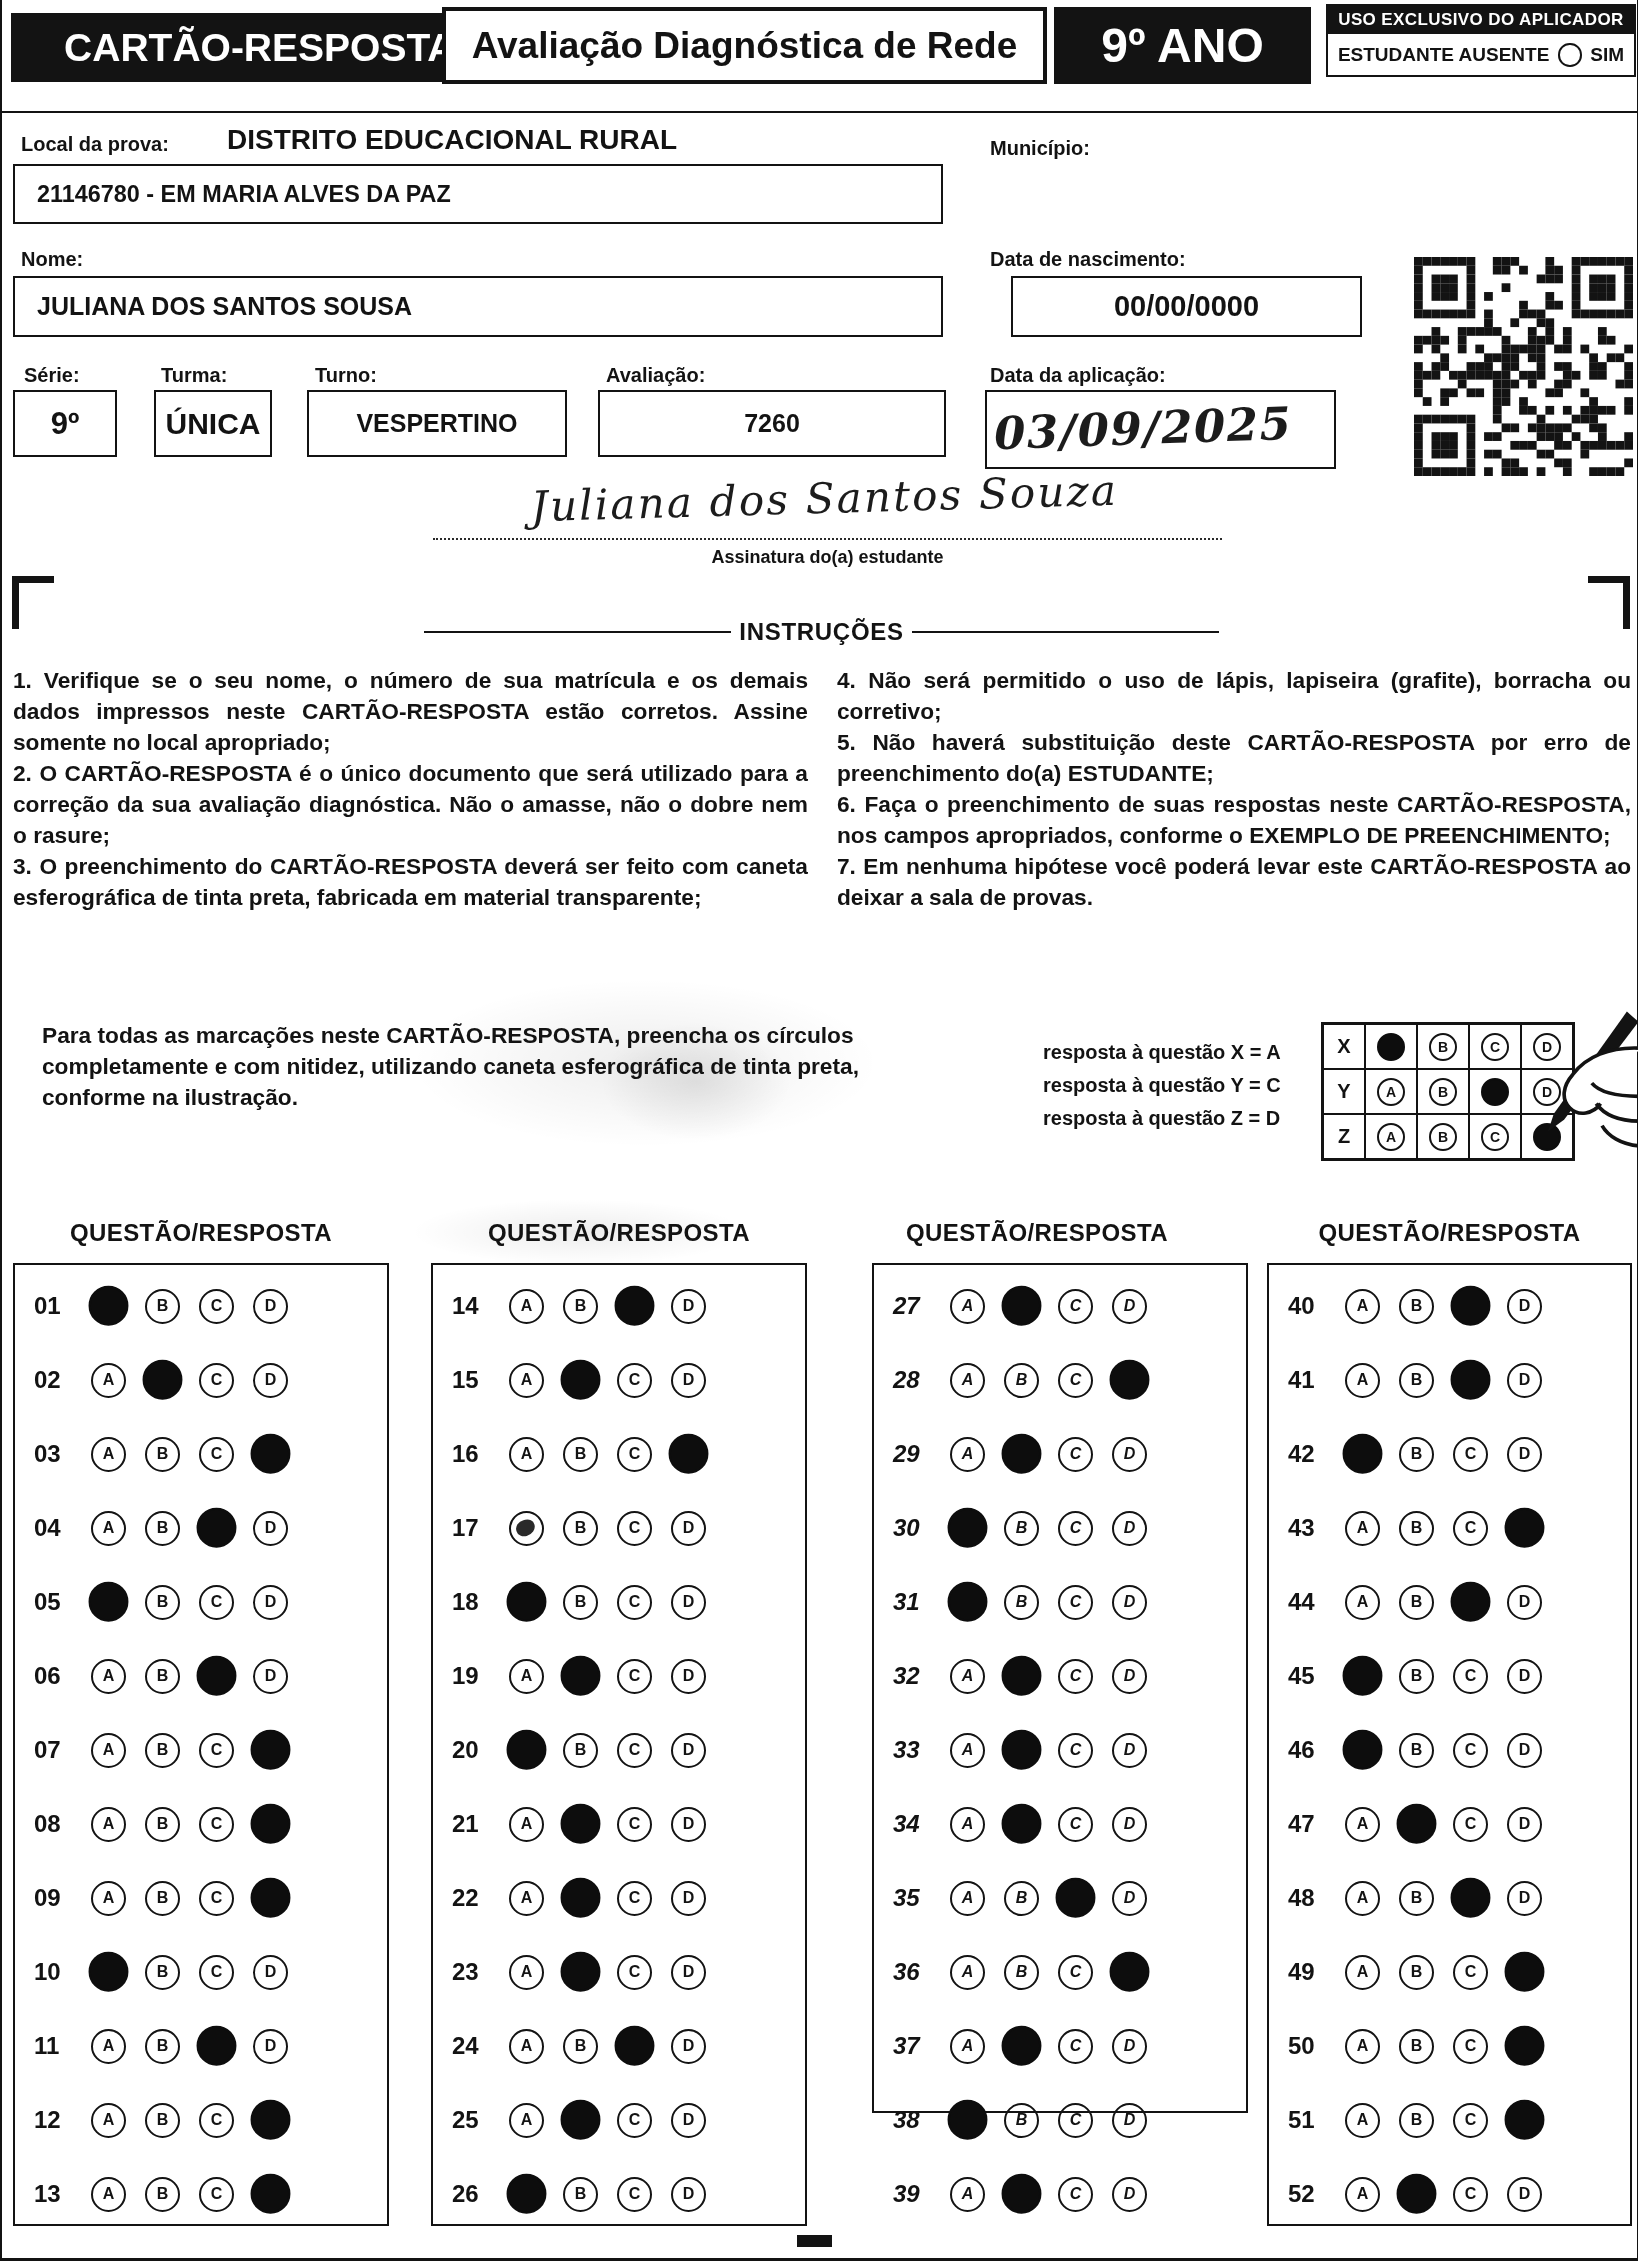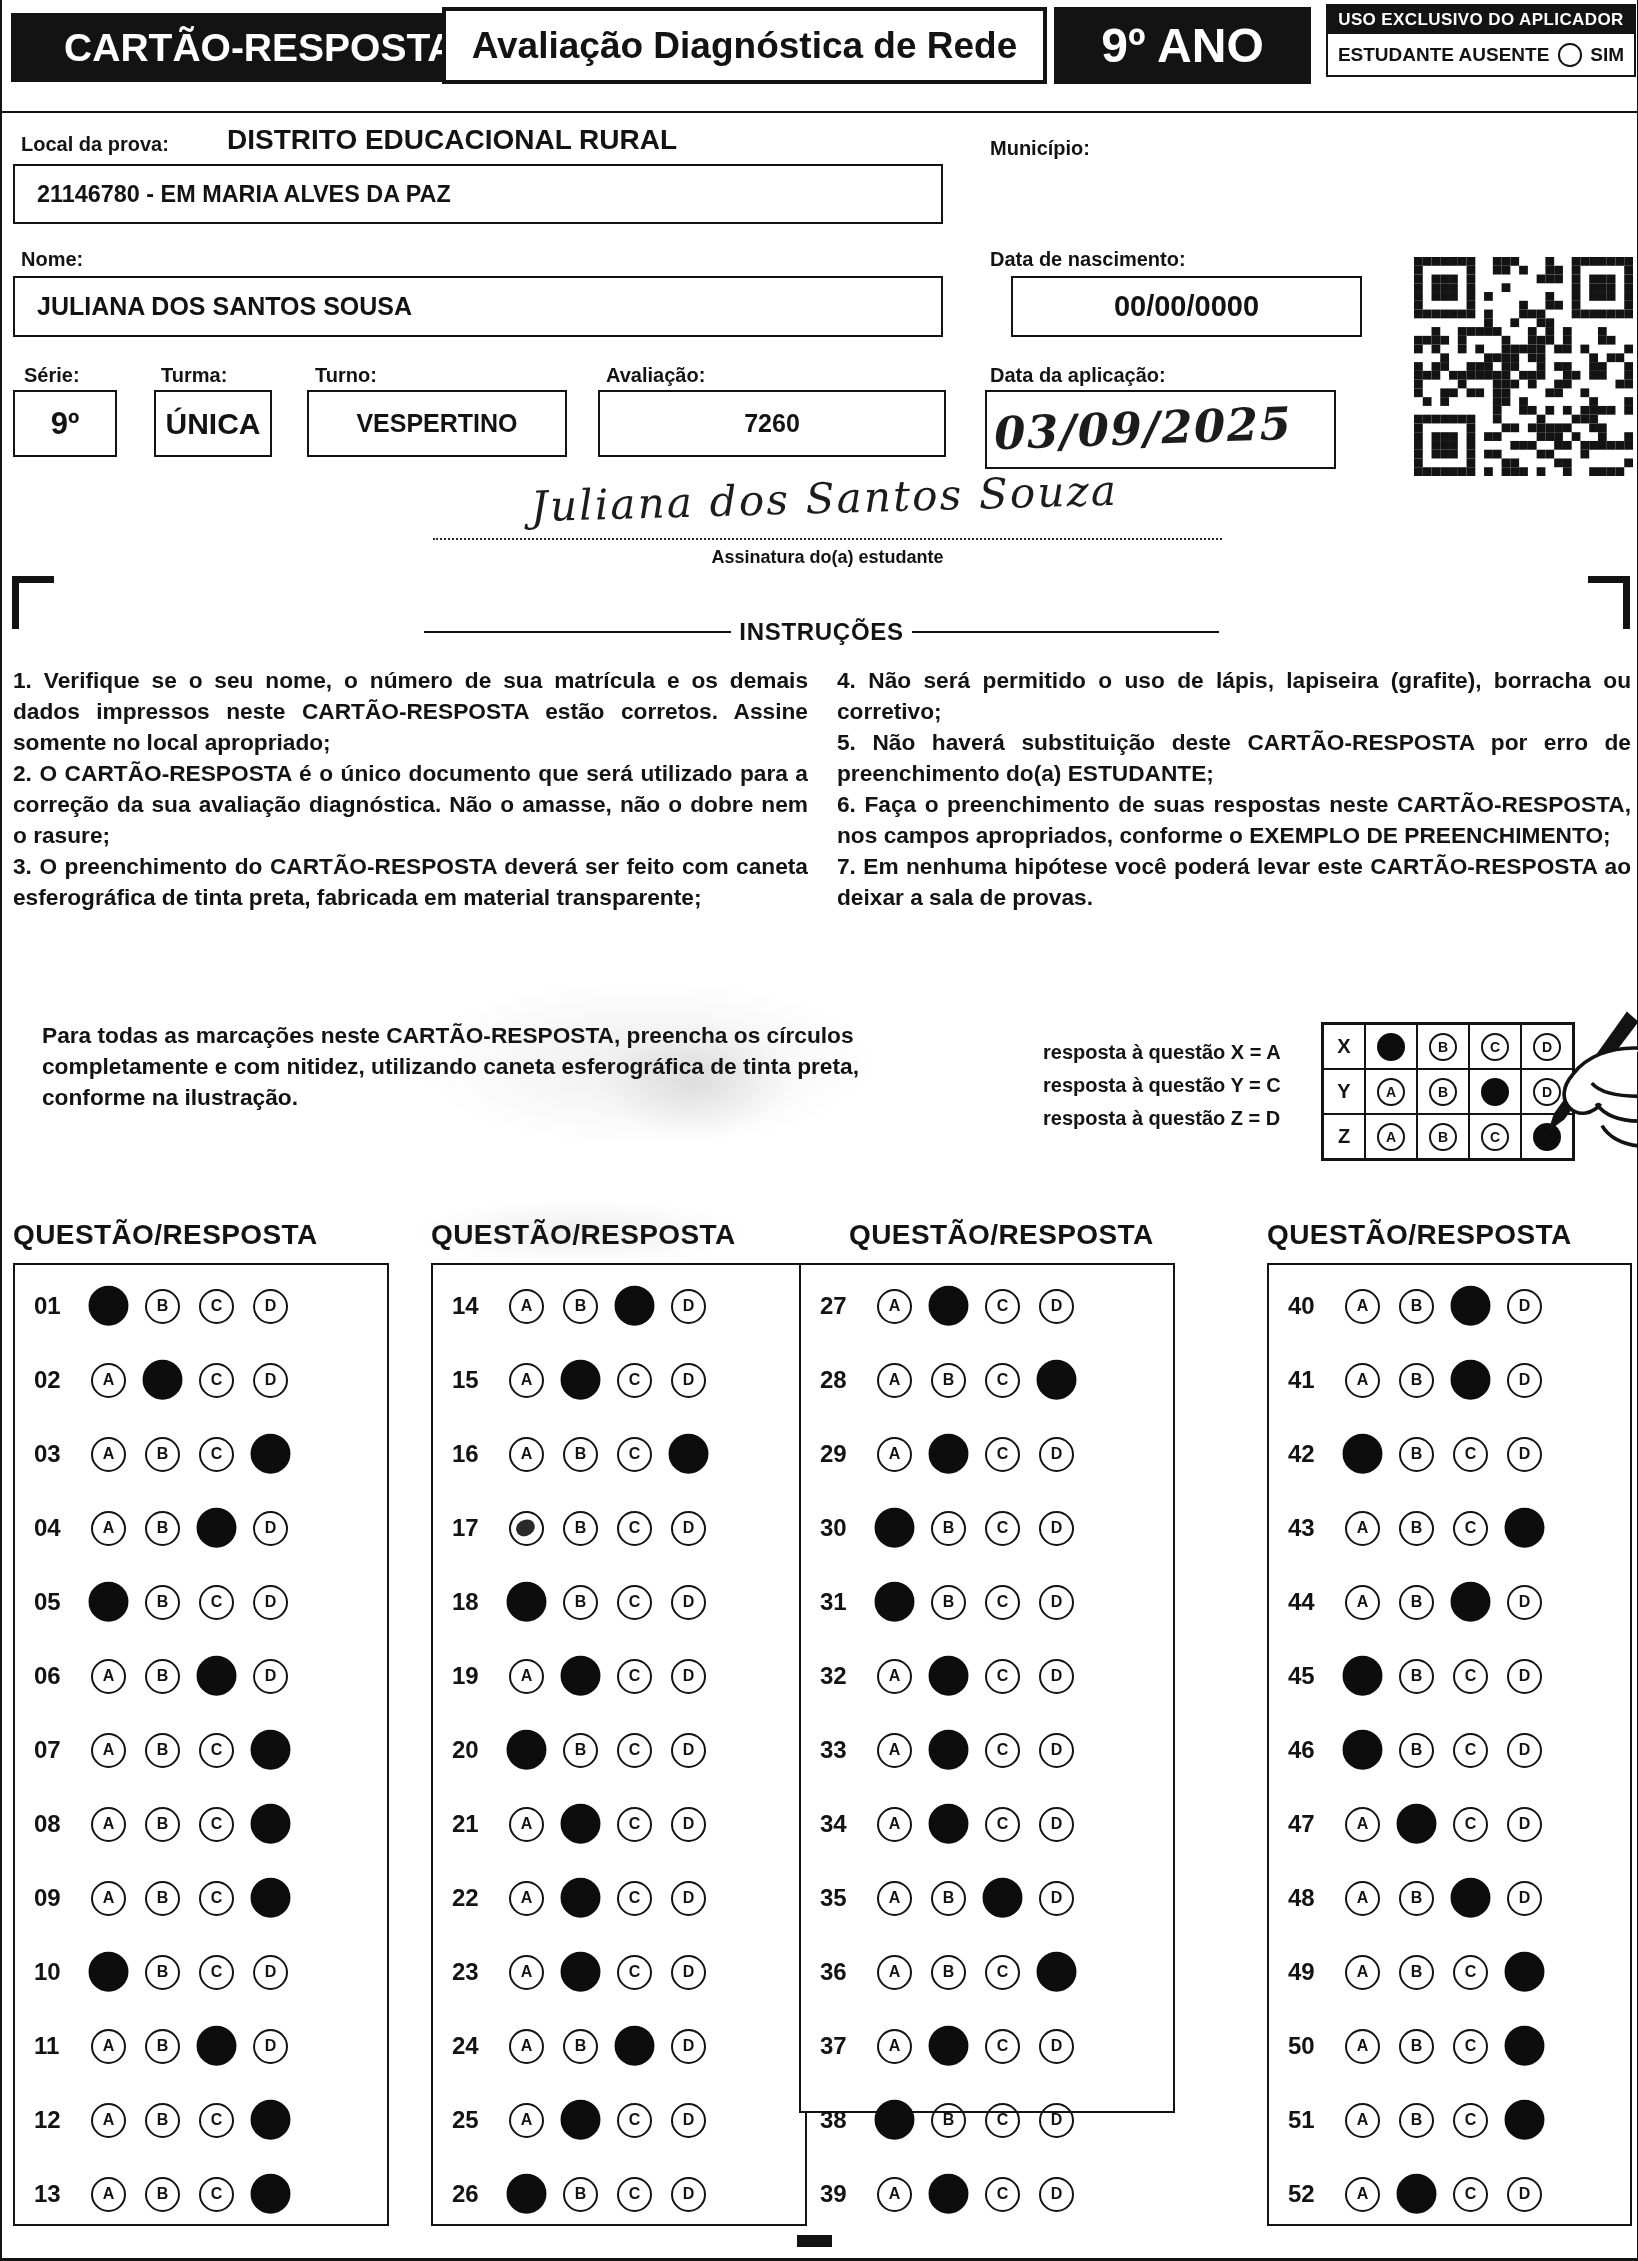--- a/index.html
+++ b/index.html
@@ -100,21 +100,21 @@
   }
   .exlabel { font-weight: bold; font-size: 20px; }
   .exbubble {
     width: 28px; height: 28px; border: 2.2px solid #131313; border-radius: 50%;
     display: flex; align-items: center; justify-content: center;
     font-size: 14px; font-weight: bold;
   }
   .exbubble.exfilled { background: #0d0d0d; border-color: #0d0d0d; }
 
   
-  .qheader { font-weight: bold; font-size: 28px; letter-spacing: 0.4px; }
+  .qheader { font-weight: bold; font-size: 24px; text-align: center; letter-spacing: 0.4px; }
   .answer-box { border: 2.9px solid #131313; background: #fff; }
   .arow { display: flex; align-items: center; height: 74px; padding-left: 19px; }
   .qnum { width: 57px; font-weight: bold; font-size: 24px; }
   .bubble {
     width: 35px; height: 35px; border: 2.2px solid #131313; border-radius: 50%;
     display: flex; align-items: center; justify-content: center;
     font-size: 16px; font-weight: bold; margin-right: 19px;
     position: relative; flex: none;
   }
   .bubble.filled { background: #0d0d0d; border-color: #0d0d0d; transform: scale(1.14) translateY(-0.7px); }
@@ -766,21 +766,21 @@
         <span class="bubble">D</span>
       </div>
       <div class="arow">
         <span class="qnum">26</span>
         <span class="bubble filled"></span>
         <span class="bubble">B</span>
         <span class="bubble">C</span>
         <span class="bubble">D</span>
       </div>
     </div>
-  <div class="abs answer-box" style="left:797px; top:1263px; width:376px; height:850px; padding-top:4.4px;">
+  <div class="abs answer-box" style="left:870px; top:1263px; width:376px; height:850px; padding-top:4.4px;font-style:italic;">
       <div class="arow">
         <span class="qnum">27</span>
         <span class="bubble">A</span>
         <span class="bubble filled"></span>
         <span class="bubble">C</span>
         <span class="bubble">D</span>
       </div>
       <div class="arow">
         <span class="qnum">28</span>
         <span class="bubble">A</span>

